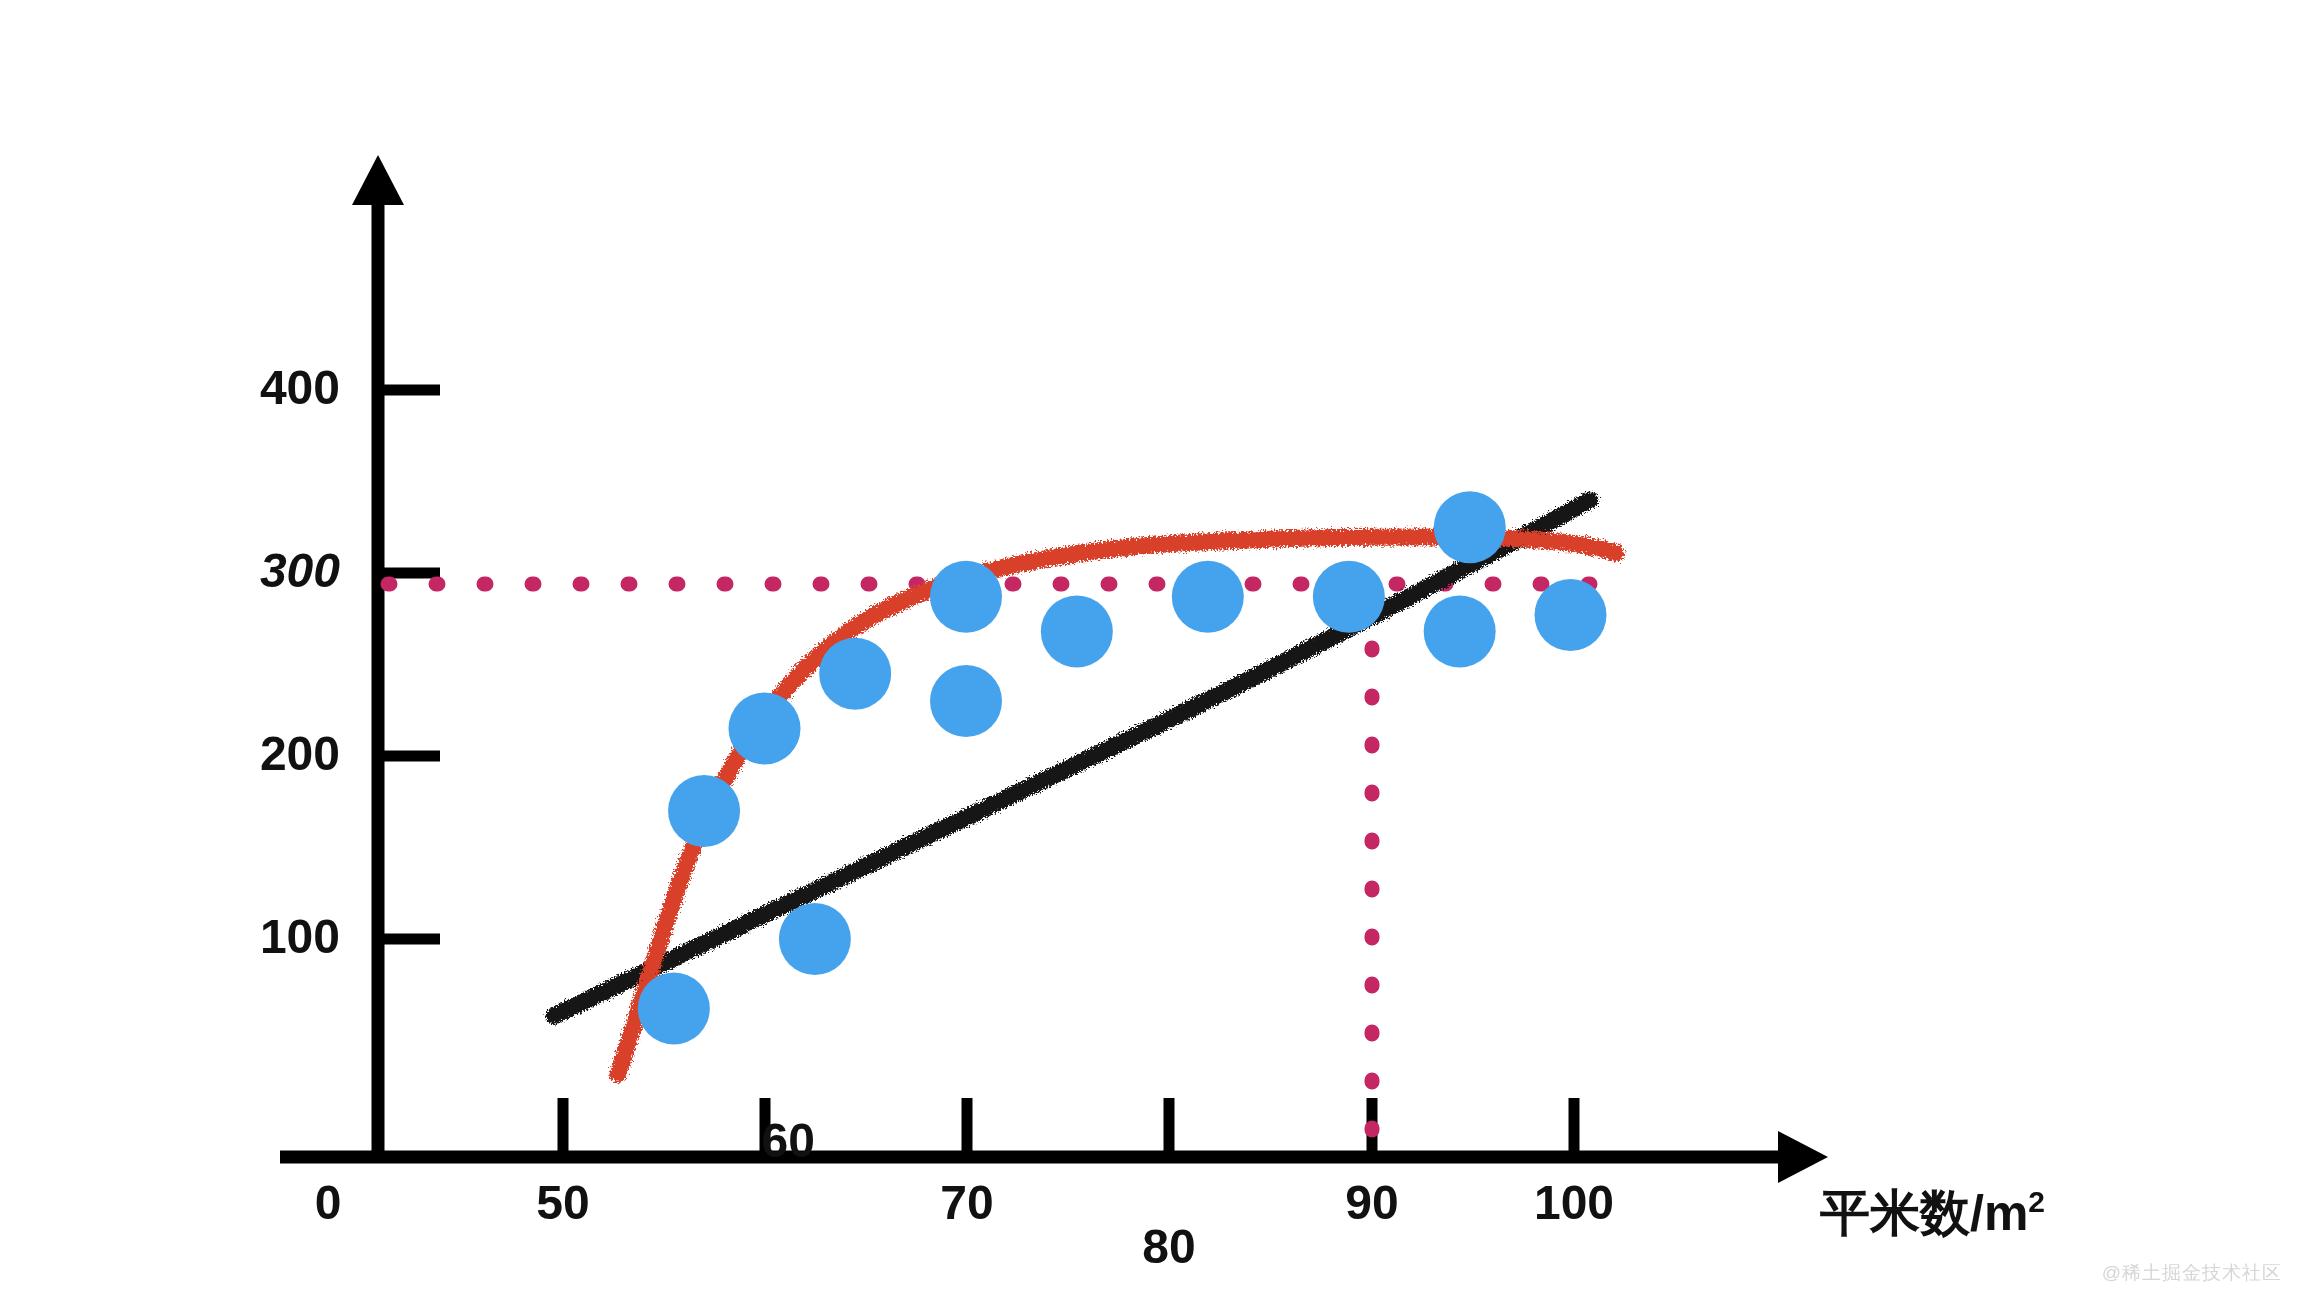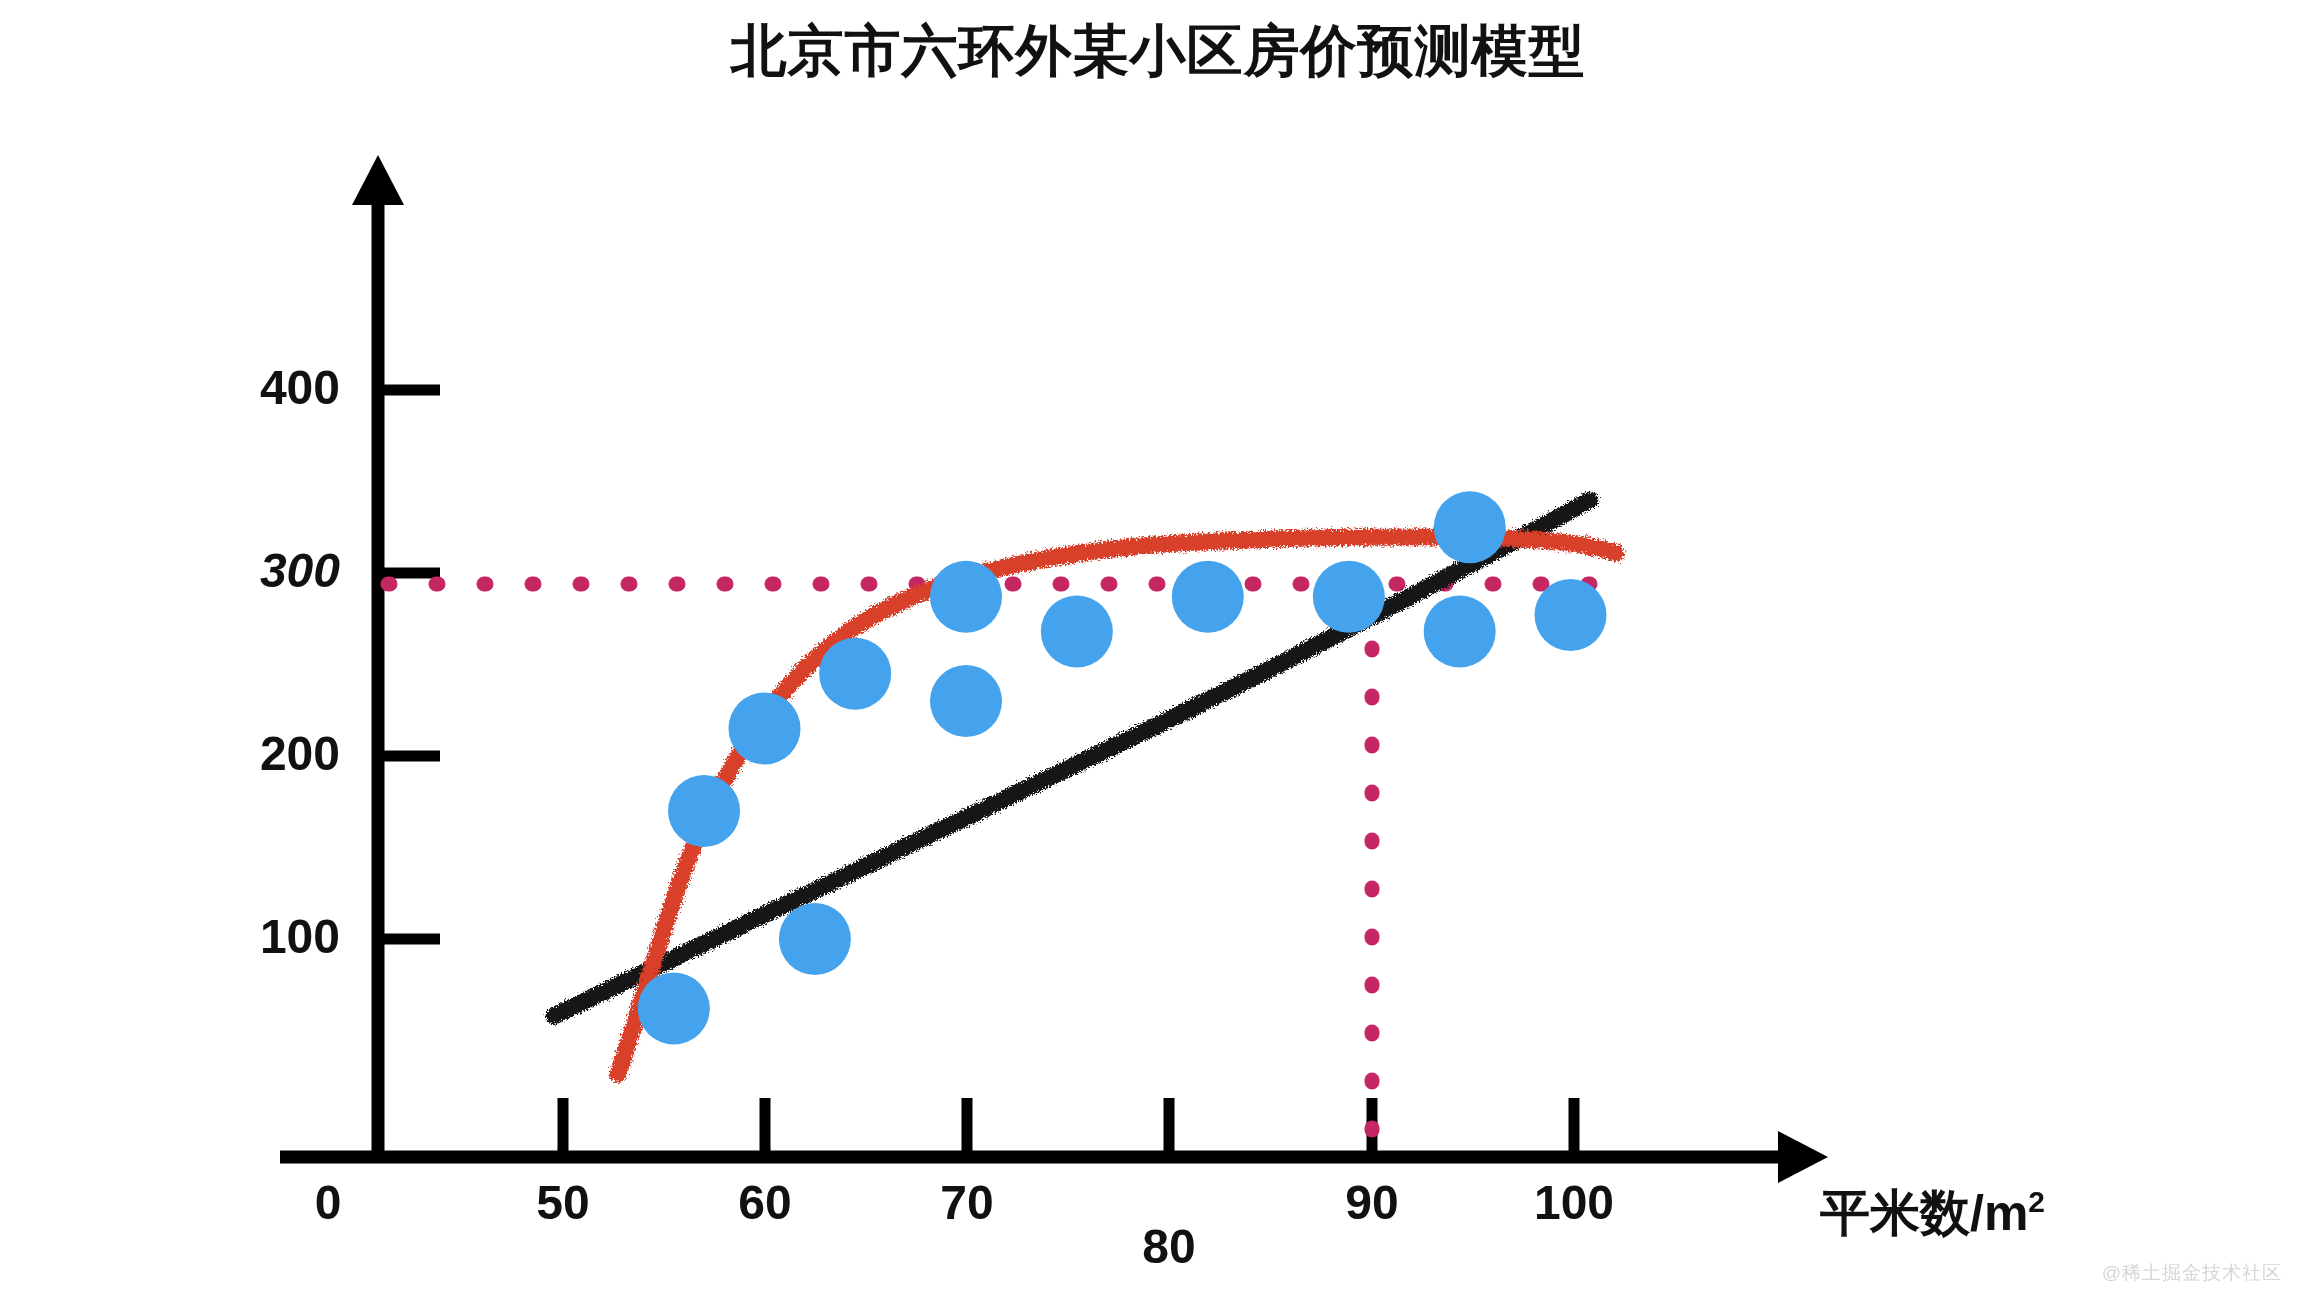--- a/index.html
+++ b/index.html
@@ -28,21 +28,20 @@
   .watermark{
     position:absolute; right:34px; bottom:18px;
     font-size:19px; color:#d6d6d6; letter-spacing:1px; white-space:nowrap;
   }
 </style>
 </head>
 <body>
 
 <div id="stage">
 
-  <div class="chart-title">北京市六环外某小区房价预测模型</div>
 
 
   <div class="axis-label" id="x-axis-label"><span>平米数/m</span><span class="sup">2</span></div>
 
   <svg id="chart-svg" viewBox="0 0 2316 1304">
     <defs>
       <filter id="rough" x="-8%" y="-40%" width="116%" height="180%">
         <feTurbulence type="fractalNoise" baseFrequency="0.62" numOctaves="4" seed="7" result="n"></feTurbulence>
         <feDisplacementMap in="SourceGraphic" in2="n" scale="9" xChannelSelector="R" yChannelSelector="G"></feDisplacementMap>
       </filter>
@@ -105,20 +104,20 @@
       </g>
   </svg>
 
   <div class="tick-label" style="left:160px; top:360px; width:180px;">400</div>
   <div class="tick-label" style="left:160px; top:543px; width:180px;font-style:italic;">300</div>
   <div class="tick-label" style="left:160px; top:726px; width:180px;">200</div>
   <div class="tick-label" style="left:160px; top:909px; width:180px;">100</div>
 
   <div class="tick-label x" style="left:278px; top:1175px; width:100px;">0</div>
   <div class="tick-label x" style="left:513px; top:1175px; width:100px;">50</div>
-  <div class="tick-label x" style="left:715px; top:1175px; width:100px;">60</div>
+  <div class="tick-label x" style="left:715px; top:1113px; width:100px;text-align:right;">60</div>
   <div class="tick-label x" style="left:917px; top:1175px; width:100px;">70</div>
   <div class="tick-label x" style="left:1119px; top:1219px; width:100px;">80</div>
   <div class="tick-label x" style="left:1322px; top:1175px; width:100px;">90</div>
   <div class="tick-label x" style="left:1509px; top:1175px; width:130px;">100</div>
 
   <div class="watermark">@稀土掘金技术社区</div>
 </div>
 
 </body></html>

